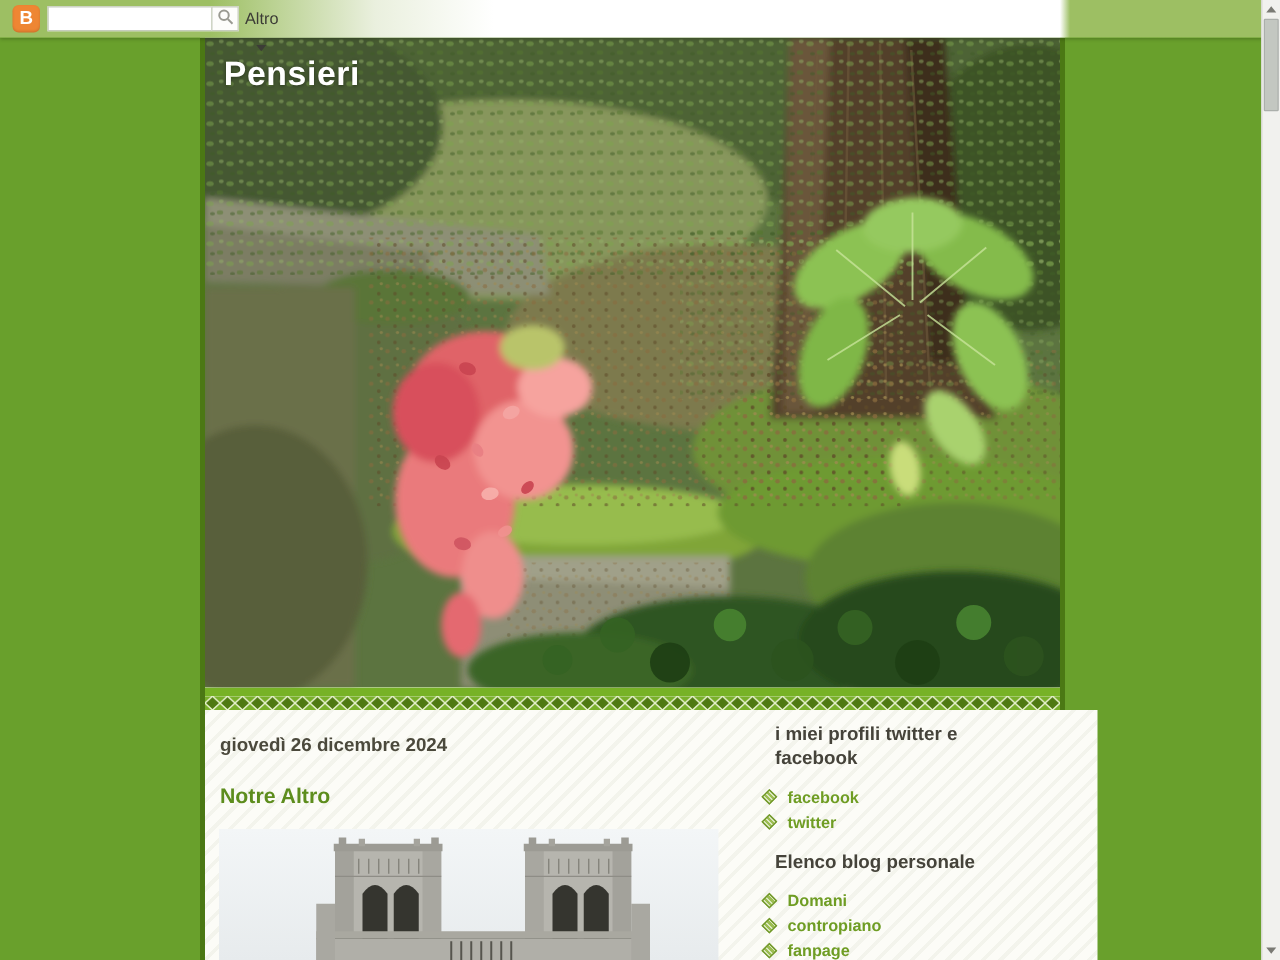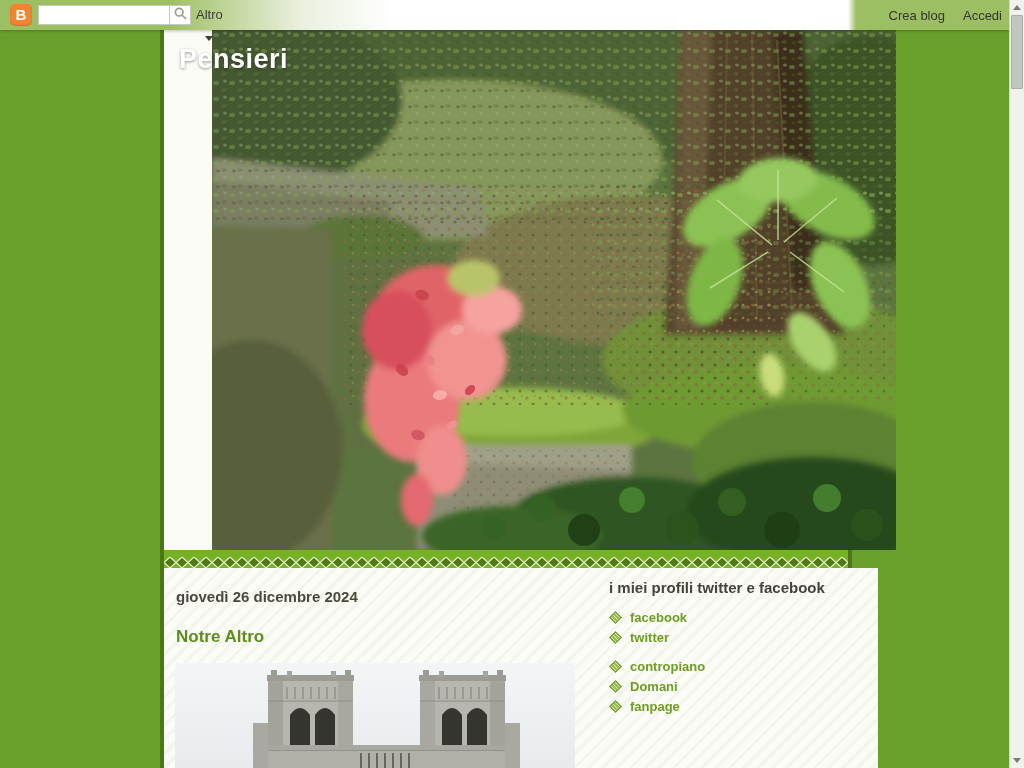--- a/index.html
+++ b/index.html
@@ -35,37 +35,37 @@
   .tri-up{width:0;height:0;border-left:4px solid transparent;border-right:4px solid transparent;
     border-bottom:5px solid #7a7a74;}
   .tri-down{width:0;height:0;border-left:4px solid transparent;border-right:4px solid transparent;
     border-top:5px solid #7a7a74;}
   .sb-thumb{position:absolute;left:1px;top:15px;width:10px;height:72px;background:#c3c7c1;
     border:1px solid #abafab;border-radius:1px;cursor:grab;}
 
   
   .main-column{position:absolute;left:160px;top:30px;width:684px;height:738px;
     border-left:4px solid #4b7814;border-right:4px solid #4b7814;background:#fbfbf6;}
-  .header-image{position:relative;width:684px;height:520px;overflow:hidden;padding-left:48px;}
+  .header-image{position:relative;width:684px;height:520px;overflow:hidden;}
   .header-image svg{display:block;}
   .blog-title{position:absolute;left:15px;top:14px;font-size:27px;font-weight:bold;color:#ffffff;
     text-shadow:0 1px 3px rgba(0,0,0,.4);letter-spacing:.5px;cursor:pointer;}
   .green-strip{width:684px;height:7px;background:#77b226;}
   .band{width:684px;height:11px;line-height:0;}
 
   .content{position:relative;width:684px;height:200px;
     background:repeating-linear-gradient(135deg,rgba(140,150,110,.08) 0 3px,rgba(255,255,255,0) 3px 10px),#fcfcf7;padding-left:30px;}
 
   .post-area{position:absolute;left:12px;top:0;width:420px;height:200px;}
   .post-date{position:absolute;top:8px;left:0;font-size:15px;font-weight:bold;color:#4b493c;}
   .post-title{position:absolute;top:42px;left:0;font-size:17px;font-weight:bold;color:#5d8d1d;cursor:pointer;}
   .post-photo{position:absolute;top:95px;left:-1px;width:400px;height:105px;overflow:hidden;}
 
   .sidebar{position:absolute;left:445px;top:0;width:236px;}
-  .sb-heading{margin:0;padding:0;font-size:15px;font-weight:bold;color:#45433a;line-height:19px;}
+  .sb-heading{margin:11px;padding:0;font-size:15px;font-weight:bold;color:#45433a;line-height:19px;}
   .sb-heading.first{margin-top:10px;}
   .sb-heading.second{margin-top:13px;}
   .sb-list{list-style:none;margin:10px 0 0 0;padding:0;}
   .sb-list.second{margin-top:9px;}
   .sb-list li{height:20px;display:flex;align-items:center;}
   .diamond{width:7px;height:7px;transform:rotate(45deg);background:#9cbd52;
     background-image:repeating-linear-gradient(0deg,rgba(255,255,255,.65) 0 1px,transparent 1px 3px);
     border:1px solid #6f962a;margin:0 10px 0 2px;flex:0 0 auto;}
   .sb-link{font-size:13px;font-weight:bold;color:#6f9d24;text-decoration:none;cursor:pointer;}
 </style>
@@ -83,24 +83,20 @@
           <svg width="13" height="13" viewBox="0 0 13 13">
             <circle cx="5.2" cy="5.2" r="3.8" fill="none" stroke="#9a9a92" stroke-width="1.6"></circle>
             <line x1="8.2" y1="8.2" x2="12" y2="12" stroke="#9a9a92" stroke-width="1.6"></line>
           </svg>
         </span>
       </button>
     </div>
     <div class="altro">
       <span>Altro</span>
       <span class="caret"></span>
-    </div>
-    <div class="nav-right">
-      <a class="nav-link">Crea blog</a>
-      <a class="nav-link">Accedi</a>
     </div>
   </div>
 
   <div class="main-column">
 
     <div class="header-image">
       <svg width="684" height="520" viewBox="0 0 684 520" preserveAspectRatio="none">
         <defs>
           <filter id="soft" x="-15%" y="-15%" width="130%" height="130%">
             <feGaussianBlur stdDeviation="3"></feGaussianBlur>
@@ -323,28 +319,29 @@
           <li>
             <span class="diamond"></span>
             <a class="sb-link">facebook</a>
           </li>
           <li>
             <span class="diamond"></span>
             <a class="sb-link">twitter</a>
           </li>
         </ul>
 
+        <h2 class="sb-heading second">Elenco blog personale</h2>
         <ul class="sb-list second">
           <li>
             <span class="diamond"></span>
+            <a class="sb-link">Domani</a>
+          </li>
+          <li>
+            <span class="diamond"></span>
             <a class="sb-link">contropiano</a>
-          </li>
-          <li>
-            <span class="diamond"></span>
-            <a class="sb-link">Domani</a>
           </li>
           <li>
             <span class="diamond"></span>
             <a class="sb-link">fanpage</a>
           </li>
         </ul>
       </div>
 
     </div>
   </div>

